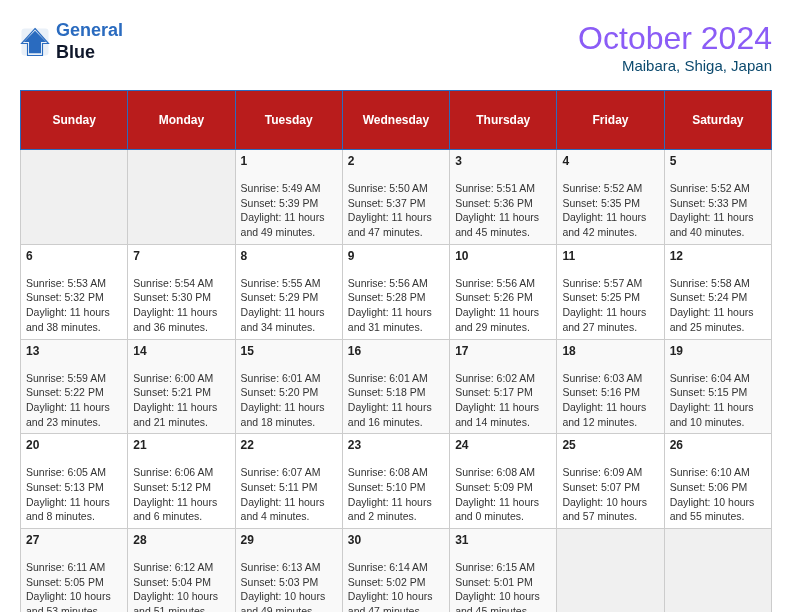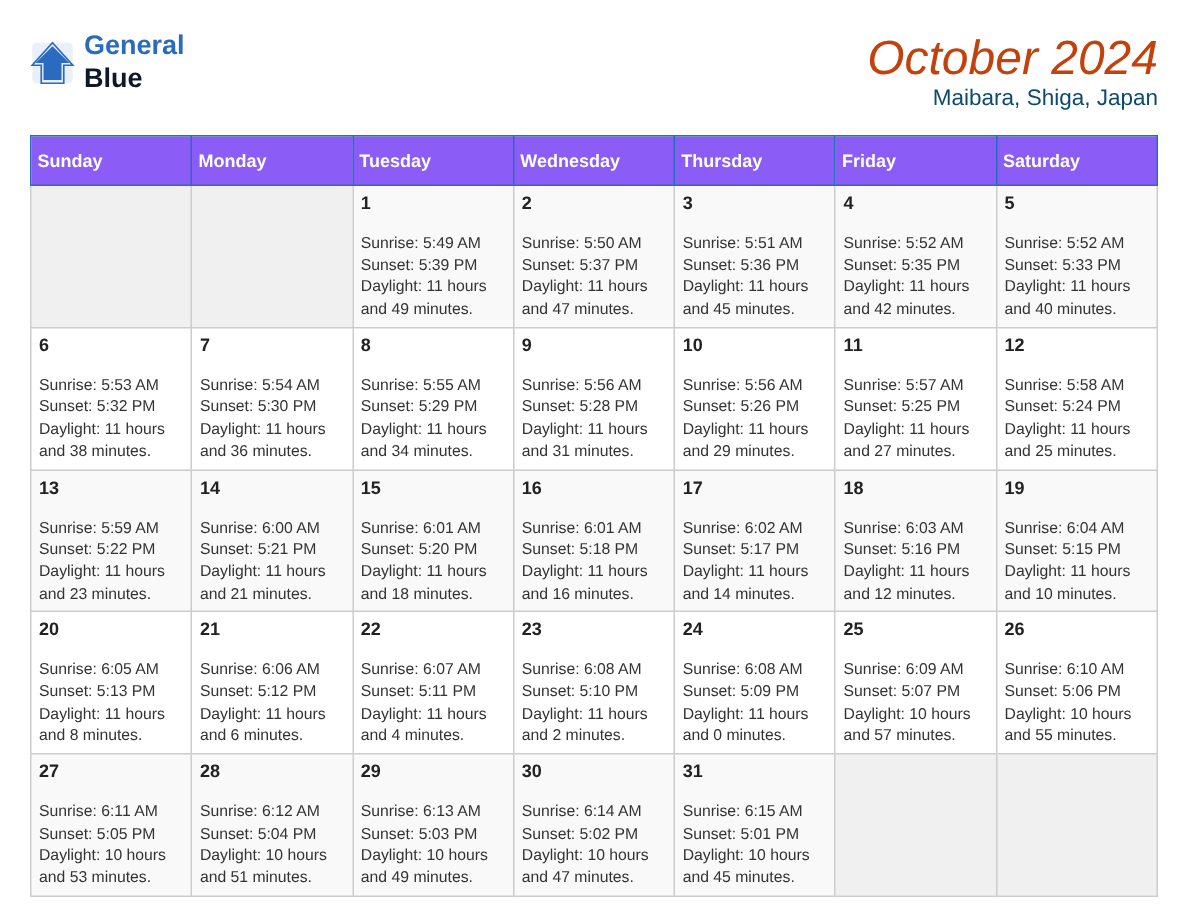--- a/index.html
+++ b/index.html
@@ -34,37 +34,36 @@
     .logo-icon {
       width: 30px;
       height: 30px;
     }
     .title-block {
       text-align: right;
     }
     .month-title {
       font-size: 32px;
       font-weight: normal;
-      color: #c2410c;
-      font-style: italic;
+      color: #8b5cf6;
     }
     .location {
       font-size: 15px;
       color: #0c4a6e;
     }
     .calendar {
       width: 100%;
       border-collapse: collapse;
       font-size: 11px;
     }
     .calendar thead th {
-      background-color: #8b5cf6;
+      background-color: #b91c1c;
       color: #fff;
-      padding: 9px 4px;
-      text-align: left;
+      padding: 22px 4px;
+      text-align: center;
       font-size: 12px;
       font-weight: bold;
       border: 1px solid #2a6bbf;
     }
     .calendar tbody td {
       border: 1px solid #ccc;
       vertical-align: top;
       padding: 4px 5px;
       width: 107px;
       min-height: 80px;

